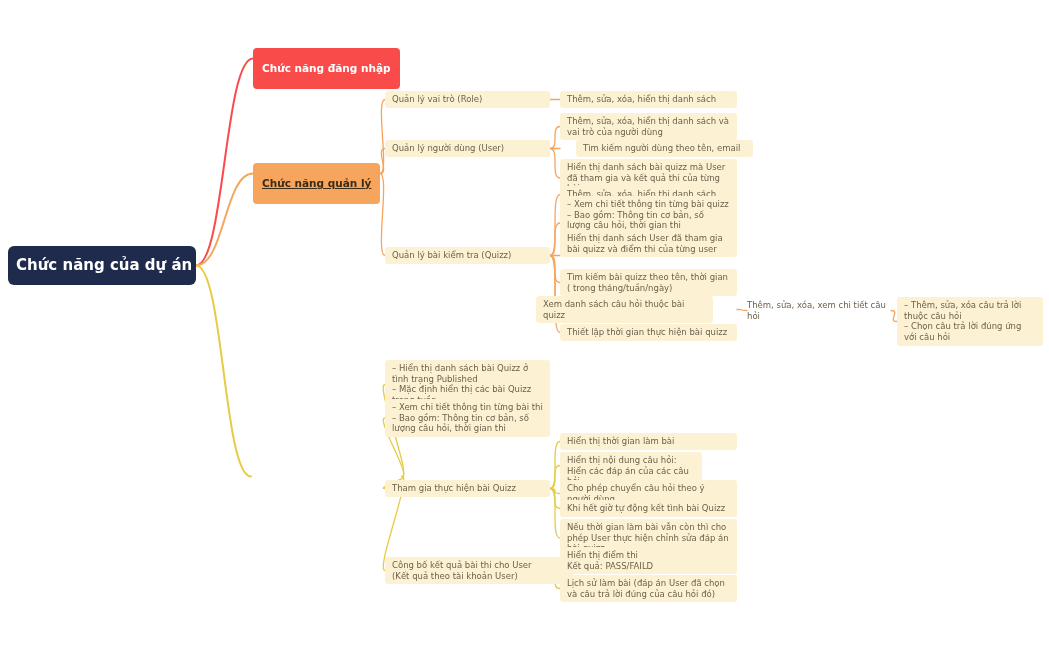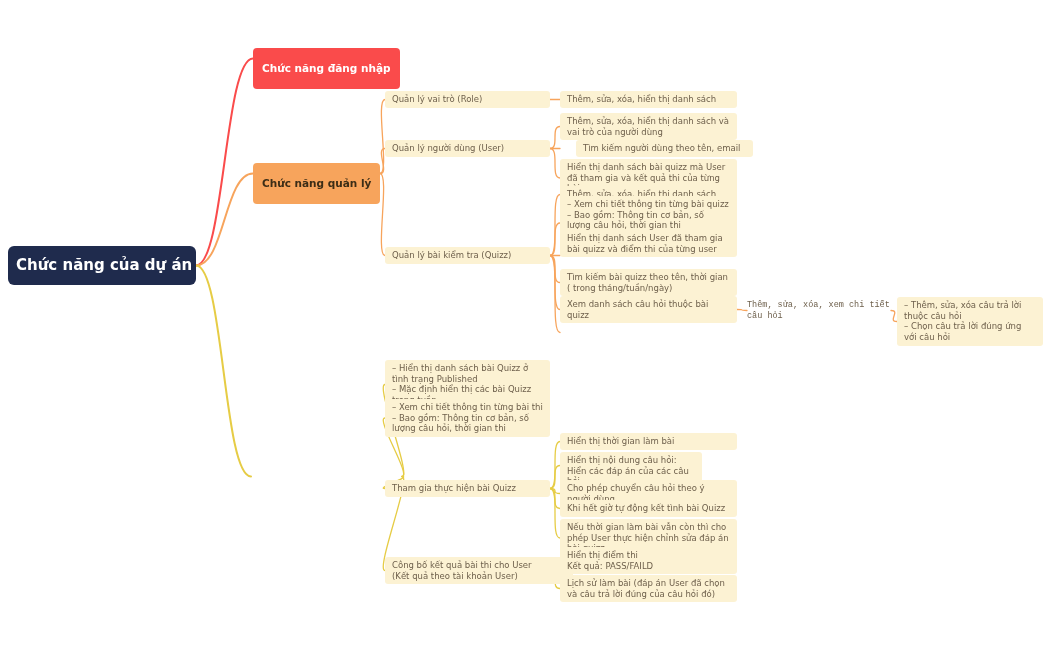--- a/index.html
+++ b/index.html
@@ -36,23 +36,23 @@
   }
   .node.branch {
     font-size: 10.5px;
     font-weight: bold;
     color: var(--branch-text);
     padding: 14px 9px;
     border-radius: 4px;
     white-space: nowrap;
   }
   .node.branch.login { background: var(--login-bg); color: #ffffff; }
-  .node.branch.manage { background: var(--manage-bg); }
+  .node.branch.manage { background: var(--manage-bg); text-decoration: underline; }
   .node.branch.user { background: var(--user-bg); }
-  .node.plain { background: transparent; padding: 2px 0; border-radius: 0; font-family: Liberation Mono, monospace; }
+  .node.plain { background: transparent; padding: 2px 0; border-radius: 0; }
 </style>
 </head>
 <body>
 
 <div id="canvas">
   <svg id="edges" width="1049" height="650">
       <path d="M 196 265.5 C 224.5 265.5, 224.5 58.5, 253 58.5" stroke="#fa4b4b" stroke-width="2" fill="none" stroke-linecap="round"></path>
       <path d="M 196 265.5 C 224.5 265.5, 224.5 173.5, 253 173.5" stroke="#f7a45c" stroke-width="2" fill="none" stroke-linecap="round"></path>
       <path d="M 196 265.5 C 223.5 265.5, 223.5 476.5, 251 476.5" stroke="#e6cc45" stroke-width="2" fill="none" stroke-linecap="round"></path>
       <path d="M 380 173.5 C 390 173.5, 375 99.5, 385 99.5" stroke="#f7a45c" stroke-width="1.3" fill="none" stroke-linecap="round"></path>
@@ -94,21 +94,22 @@
 
   <div class="node" style="left:560px; top:91px; width:177px">Thêm, sửa, xóa, hiển thị danh sách</div>
   <div class="node" style="left:560px; top:113px; width:177px">Thêm, sửa, xóa, hiển thị danh sách và vai trò của người dùng</div>
   <div class="node" style="left:576px; top:140px; width:177px">Tìm kiếm người dùng theo tên, email</div>
   <div class="node" style="left:560px; top:159px; width:177px">Hiển thị danh sách bài quizz mà User đã tham gia và kết quả thi của từng bài</div>
   <div class="node" style="left:560px; top:186px; width:177px">Thêm, sửa, xóa, hiển thị danh sách</div>
   <div class="node" style="left:560px; top:196px; width:177px">– Xem chi tiết thông tin từng bài quizz
 – Bao gồm: Thông tin cơ bản, số lượng câu hỏi, thời gian thi</div>
   <div class="node" style="left:560px; top:230px; width:177px">Hiển thị danh sách User đã tham gia bài quizz và điểm thi của từng user</div>
   <div class="node" style="left:560px; top:269px; width:177px">Tìm kiếm bài quizz theo tên, thời gian ( trong tháng/tuần/ngày)</div>
-  <div class="node" style="left:560px; top:296px; width:177px">Xem danh sách câu hỏi thuộc bài quizz</div>
+  <div class="node" style="left:536px; top:296px; width:177px">Xem danh sách câu hỏi thuộc bài quizz</div>
+  <div class="node" style="left:560px; top:324px; width:177px">Thiết lập thời gian thực hiện bài quizz</div>
 
   <div class="node plain" style="left:747px; top:298px; width:144px">Thêm, sửa, xóa, xem chi tiết câu hỏi</div>
   <div class="node" style="left:897px; top:297px; width:146px">– Thêm, sửa, xóa câu trả lời thuộc câu hỏi
 – Chọn câu trả lời đúng ứng với câu hỏi</div>
 
   <div class="node" style="left:385px; top:360px; width:165px">– Hiển thị danh sách bài Quizz ở tình trạng Published
 – Mặc định hiển thị các bài Quizz trong tuần</div>
   <div class="node" style="left:385px; top:399px; width:165px">– Xem chi tiết thông tin từng bài thi
 – Bao gồm: Thông tin cơ bản, số lượng câu hỏi, thời gian thi</div>
   <div class="node" style="left:385px; top:480px; width:165px">Tham gia thực hiện bài Quizz</div>

